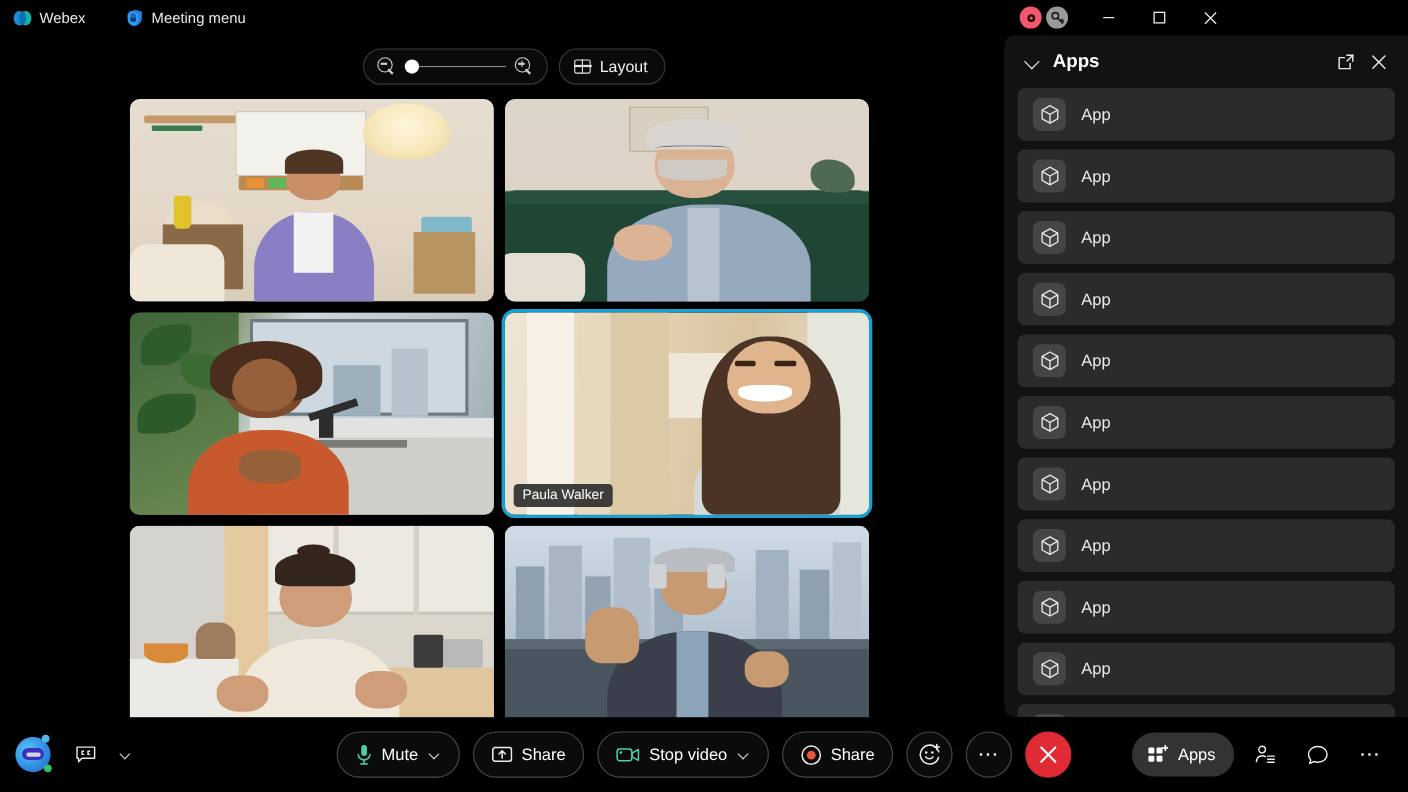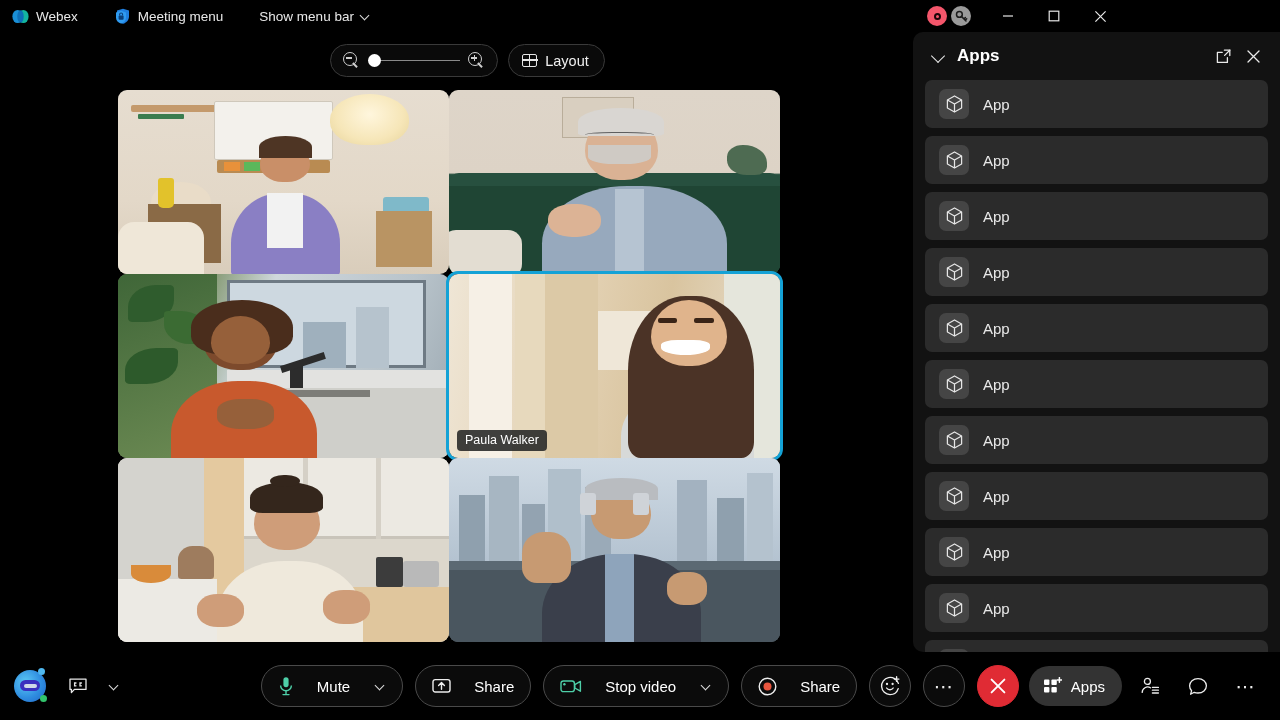--- a/index.html
+++ b/index.html
@@ -76,20 +76,21 @@
   }
   .grid-ico { width: 15px; height: 13px; border: 1.4px solid #e6e6e6; border-radius: 2px; position: relative; flex:none; }
   .grid-ico::before { content:""; position:absolute; left: 5.8px; top: -1.4px; bottom: -1.4px; width: 1.4px; background: #e6e6e6; }
   .grid-ico::after  { content:""; position:absolute; top: 4.4px; left: -1.4px; right: -1.4px; height: 1.4px; background: #e6e6e6; }
 
   
   .vgrid {
     position: absolute; left: 118px; top: 58px;
     width: 552px; height: 562px;
     display: grid; grid-template-columns: 331px 331px; grid-template-rows: 184px 184px 184px;
+    gap: 10px;
   }
   .tile { position: relative; border-radius: 9px; overflow: hidden; background: #1a1a1a; }
   .tile.active { outline: 3px solid #14a2d6; outline-offset: 0; border-radius: 9px; }
   .tile .scene { position: absolute; inset: 0; }
   .namechip {
     position: absolute; left: 8px; bottom: 7px;
     background: rgba(38,38,38,.88); color: #fff;
     font-size: 12.5px; padding: 3px 8px 4px; border-radius: 4px;
     max-width: 80%; white-space: nowrap; overflow: hidden; text-overflow: ellipsis;
   }
@@ -135,21 +136,21 @@
     position: absolute; left: 0; bottom: 0; width: 1280px; height: 68px;
     background: #000; display: flex; align-items: center;
   }
   .bb-left { position: absolute; left: 14px; display: flex; align-items: center; gap: 12px; }
   .bb-center { position: absolute; left: 0; width: 1280px; display: flex; justify-content: center; align-items: center; gap: 12px; pointer-events: none; }
   .bb-center > * { pointer-events: auto; }
   .bb-right { position: absolute; right: 14px; display: flex; align-items: center; gap: 8px; }
 
   .pill {
     height: 42px; border: 1px solid #4a4a4a; border-radius: 21px;
-    display: flex; align-items: center; gap: 23px; padding: 0 16px;
+    display: flex; align-items: center; gap: 8px; padding: 0 16px;
     color: #fff; font-size: 15px; background: #0b0b0b; white-space: nowrap;
   }
   .pill .chev { margin-left: 3px; }
   .circ {
     width: 42px; height: 42px; border-radius: 50%; border: 1px solid #4a4a4a;
     display: flex; align-items: center; justify-content: center; background: #0b0b0b; color: #fff;
   }
   .circ.red { background: #e02b34; border-color: #e02b34; }
   .plain { width: 40px; height: 40px; border-radius: 50%; display:flex; align-items:center; justify-content:center; }
   .apps-pill {
@@ -197,24 +198,20 @@
         <svg width="17" height="17" viewBox="0 0 17 17">
           <path d="M3 2.6 L9 .8 L15 2.6 V8.4 C15 12.2 12.2 14.6 9 15.8 C5.8 14.6 3 12.2 3 8.4 Z" fill="#1f7fe0"></path>
           <path d="M2 4.4 L7 2.8 L12 4.4 V9.4 C12 12.6 9.6 14.6 7 15.6 C4.4 14.6 2 12.6 2 9.4 Z" fill="#2f9bf0"></path>
           <rect x="4.6" y="7.6" width="5" height="4.2" rx="1" fill="#0b3f7a"></rect>
           <path d="M5.6 7.6 V6.5 a1.5 1.5 0 0 1 3 0 V7.6" fill="none" stroke="#0b3f7a" stroke-width="1.1"></path>
         </svg>
       </span>
       <span>Meeting menu</span>
     </div>
     <div class="tb-gap"></div>
-    <div class="tb-item">
-      <span>Show menu bar</span>
-      <span class="chev"></span>
-    </div>
     <div class="tb-spacer"></div>
     <div class="rec-dot">
         <i></i>
       </div>
     <div class="key-badge">
       <svg width="13" height="13" viewBox="0 0 13 13">
         <circle cx="4.4" cy="4.4" r="2.9" fill="none" stroke="#1c1c1c" stroke-width="1.5"></circle>
         <path d="M6.4 6.4 L11 11 M9.3 8.6 L10.4 7.5 M10.6 9.9 L11.7 8.8" stroke="#1c1c1c" stroke-width="1.5" fill="none" stroke-linecap="round"></path>
       </svg>
     </div>

